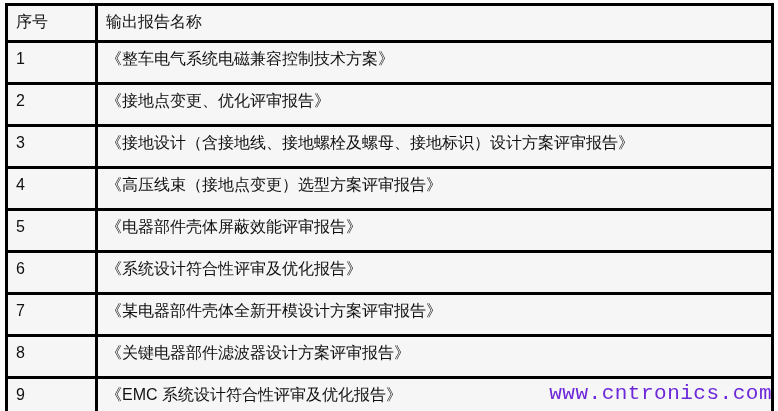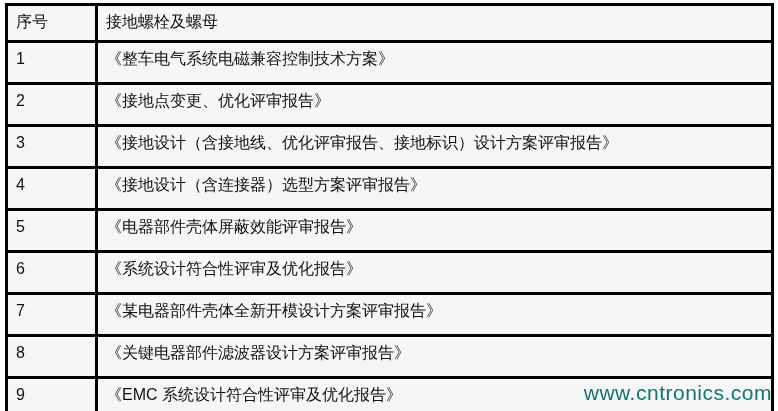--- a/index.html
+++ b/index.html
@@ -64,40 +64,40 @@
 <div class="page">
 
   <table class="report-table">
     <colgroup>
       <col class="col-index">
       <col class="col-name">
     </colgroup>
     <thead>
       <tr>
         <th>序号</th>
-        <th class="name-head">接地螺栓及螺母</th>
+        <th class="name-head">输出报告名称</th>
       </tr>
     </thead>
     <tbody id="table-body">
 
     <tr>
           <td>1</td>
           <td class="name-cell">《整车电气系统电磁兼容控制技术方案》</td>
         </tr>
         <tr>
           <td>2</td>
           <td class="name-cell">《接地点变更、优化评审报告》</td>
         </tr>
         <tr>
           <td>3</td>
-          <td class="name-cell">《接地设计（含接地线、优化评审报告、接地标识）设计方案评审报告》</td>
+          <td class="name-cell">《接地设计（含接地线、接地螺栓及螺母、接地标识）设计方案评审报告》</td>
         </tr>
         <tr>
           <td>4</td>
-          <td class="name-cell">《接地设计（含连接器）选型方案评审报告》</td>
+          <td class="name-cell">《高压线束（接地点变更）选型方案评审报告》</td>
         </tr>
         <tr>
           <td>5</td>
           <td class="name-cell">《电器部件壳体屏蔽效能评审报告》</td>
         </tr>
         <tr>
           <td>6</td>
           <td class="name-cell">《系统设计符合性评审及优化报告》</td>
         </tr>
         <tr>
@@ -108,15 +108,15 @@
           <td>8</td>
           <td class="name-cell">《关键电器部件滤波器设计方案评审报告》</td>
         </tr>
         <tr>
           <td>9</td>
           <td class="name-cell">《EMC 系统设计符合性评审及优化报告》</td>
         </tr>
       </tbody>
   </table>
 
-  <div class="watermark" style="color: #0f766e;">www.cntronics.com</div>
+  <div class="watermark" style="color: #6d28d9; font-family: Liberation Mono, monospace;">www.cntronics.com</div>
 
 </div>
 
 </body></html>

